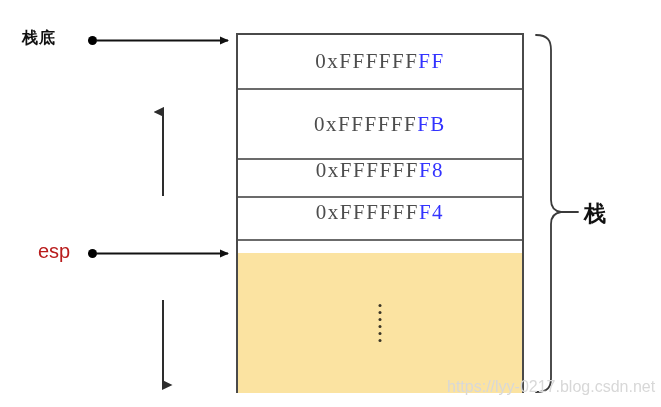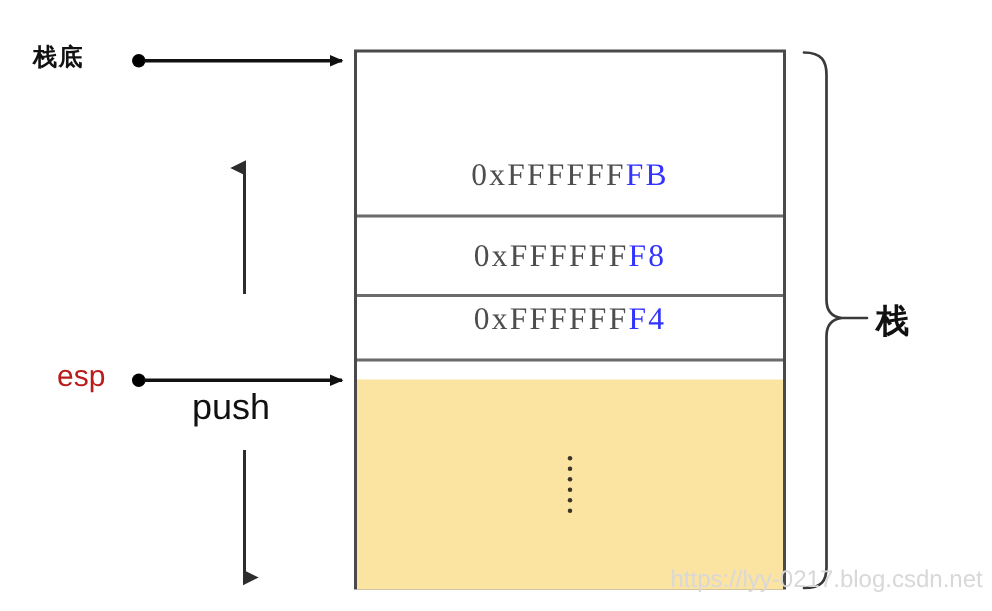--- a/index.html
+++ b/index.html
@@ -154,22 +154,25 @@
     text-align: center;
   }
 </style>
 </head>
 <body>
 
 <div id="canvas">
 
   <div class="stack-box">
 
-
-    <div class="stack-row divider-bottom" style="top:55px; height:55px;">
+    <div class="stack-row divider-bottom" style="top:0px; height:55px;">
+      <span class="addr"><span>0xFFFFFF</span><span class="lo">FF</span></span>
+    </div>
+
+    <div class="stack-row divider-bottom" style="top:55px; height:70px;">
       <span class="addr"><span>0xFFFFFF</span><span class="lo">FB</span></span>
     </div>
 
     <div class="stack-row divider-bottom" style="top:110px; height:53px;align-items:center;">
       <span class="addr"><span>0xFFFFFF</span><span class="lo">F8</span></span>
     </div>
 
     <div class="stack-row divider-bottom" style="top:151px; height:55px;">
       <span class="addr"><span>0xFFFFFF</span><span class="lo">F4</span></span>
     </div>
@@ -185,21 +188,20 @@
       </div>
     </div>
   </div>
 
   <div class="label-stack-bottom cjk">栈底</div>
   <div class="dot dot-stack-bottom"></div>
 
   <div class="label-esp">esp</div>
   <div class="dot dot-esp"></div>
 
-  <div class="label-push">push</div>
 
   <div class="label-stack-right cjk">栈</div>
 
   <svg class="overlay" viewBox="0 0 661 407">
     <defs>
       <marker id="arrowRight" markerWidth="9" markerHeight="9" refX="8" refY="4.5" orient="auto" markerUnits="userSpaceOnUse">
         <path d="M0,0.6 L9,4.5 L0,8.4 z" fill="#111111"></path>
       </marker>
       <marker id="arrowUp" markerWidth="11" markerHeight="11" refX="5.5" refY="9.5" orient="auto" markerUnits="userSpaceOnUse">
         <path d="M5.5,0 L10.6,10.5 L0.4,10.5 z" fill="#2d2d2d"></path>

